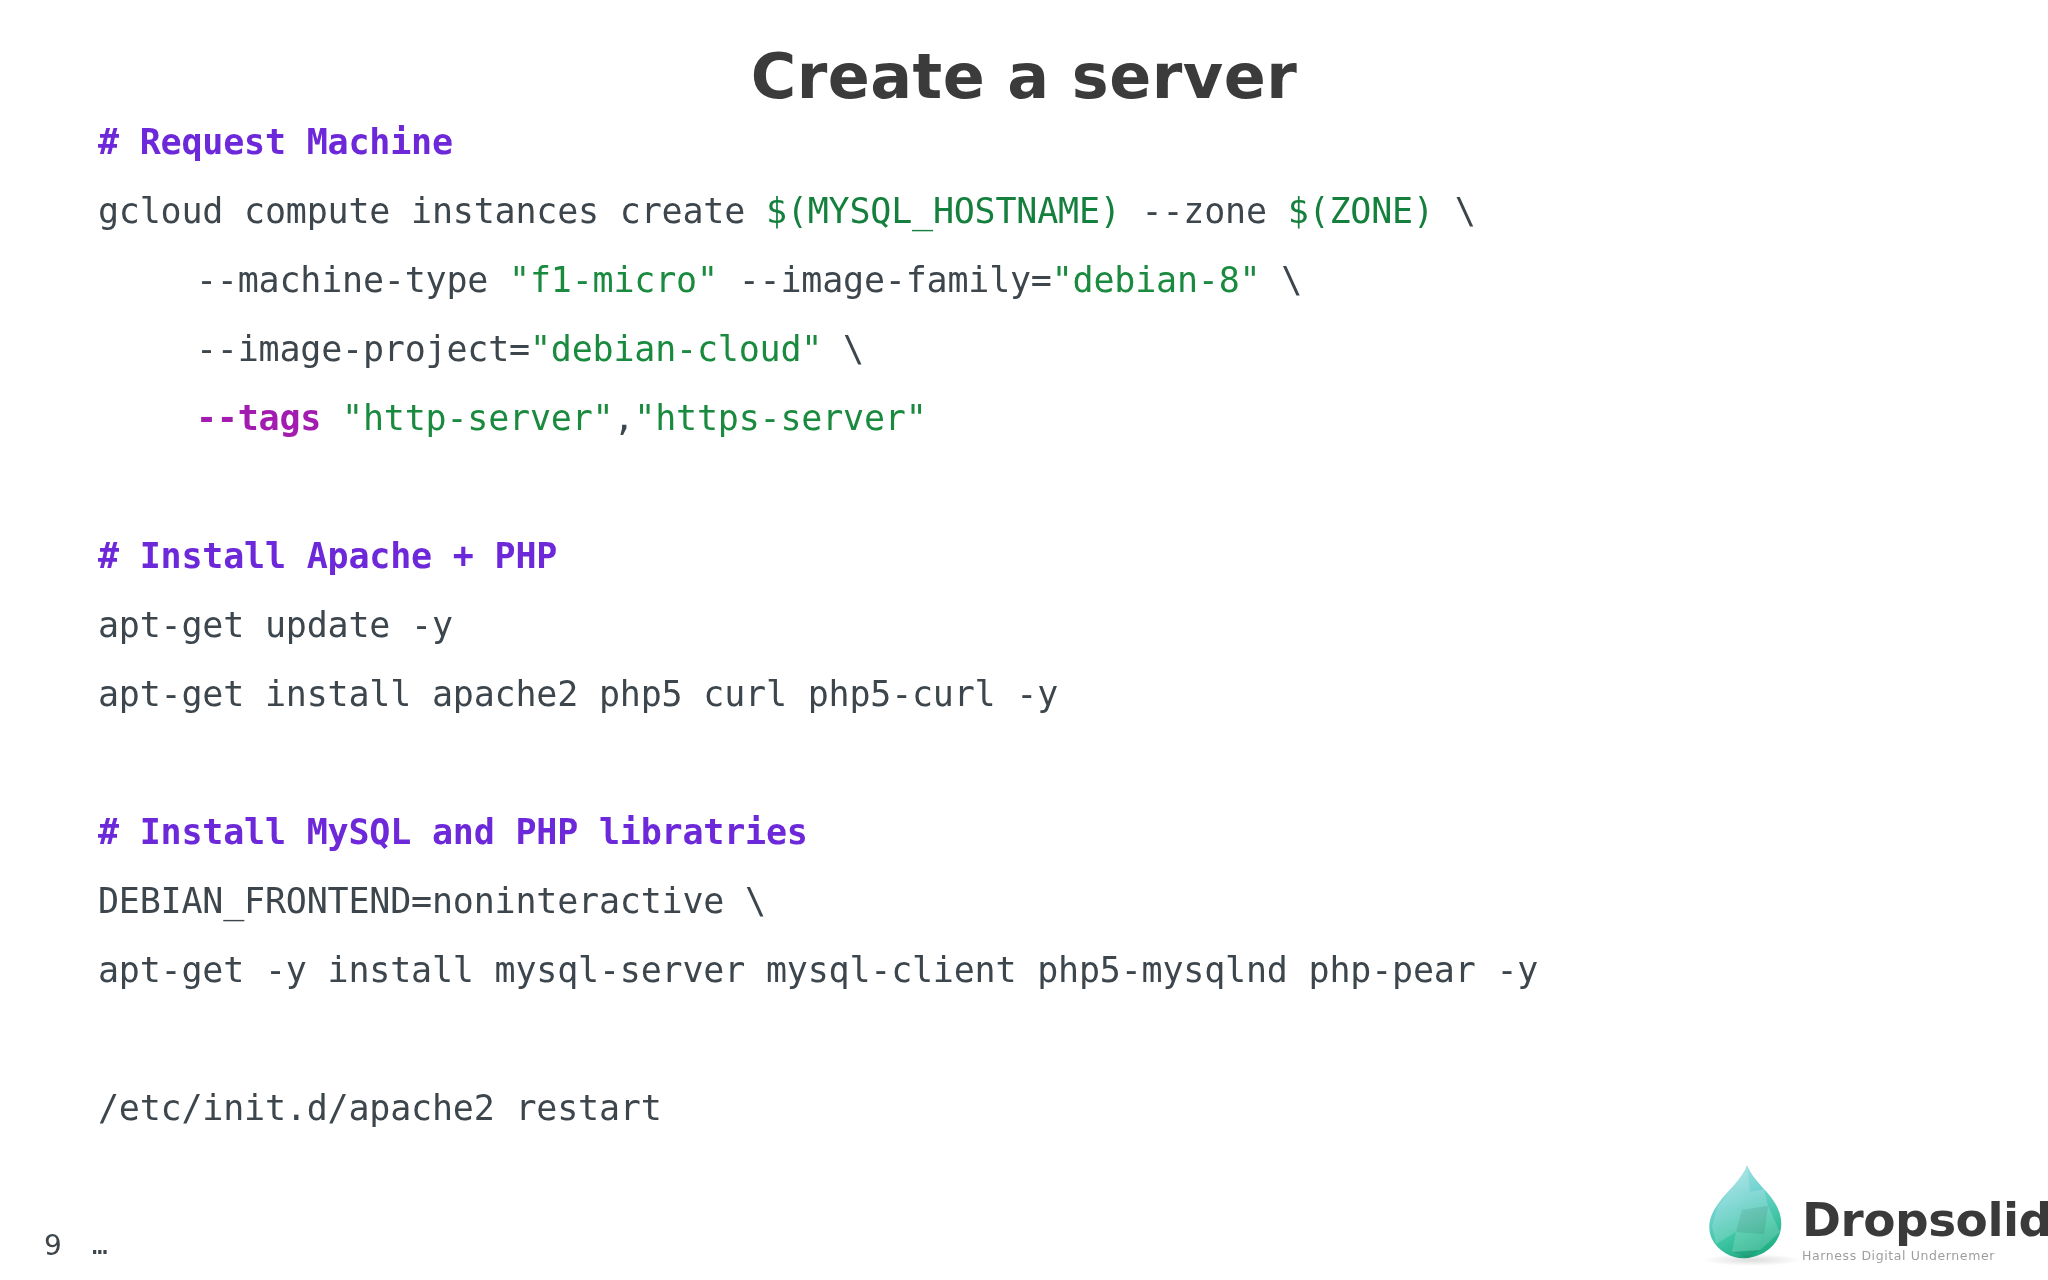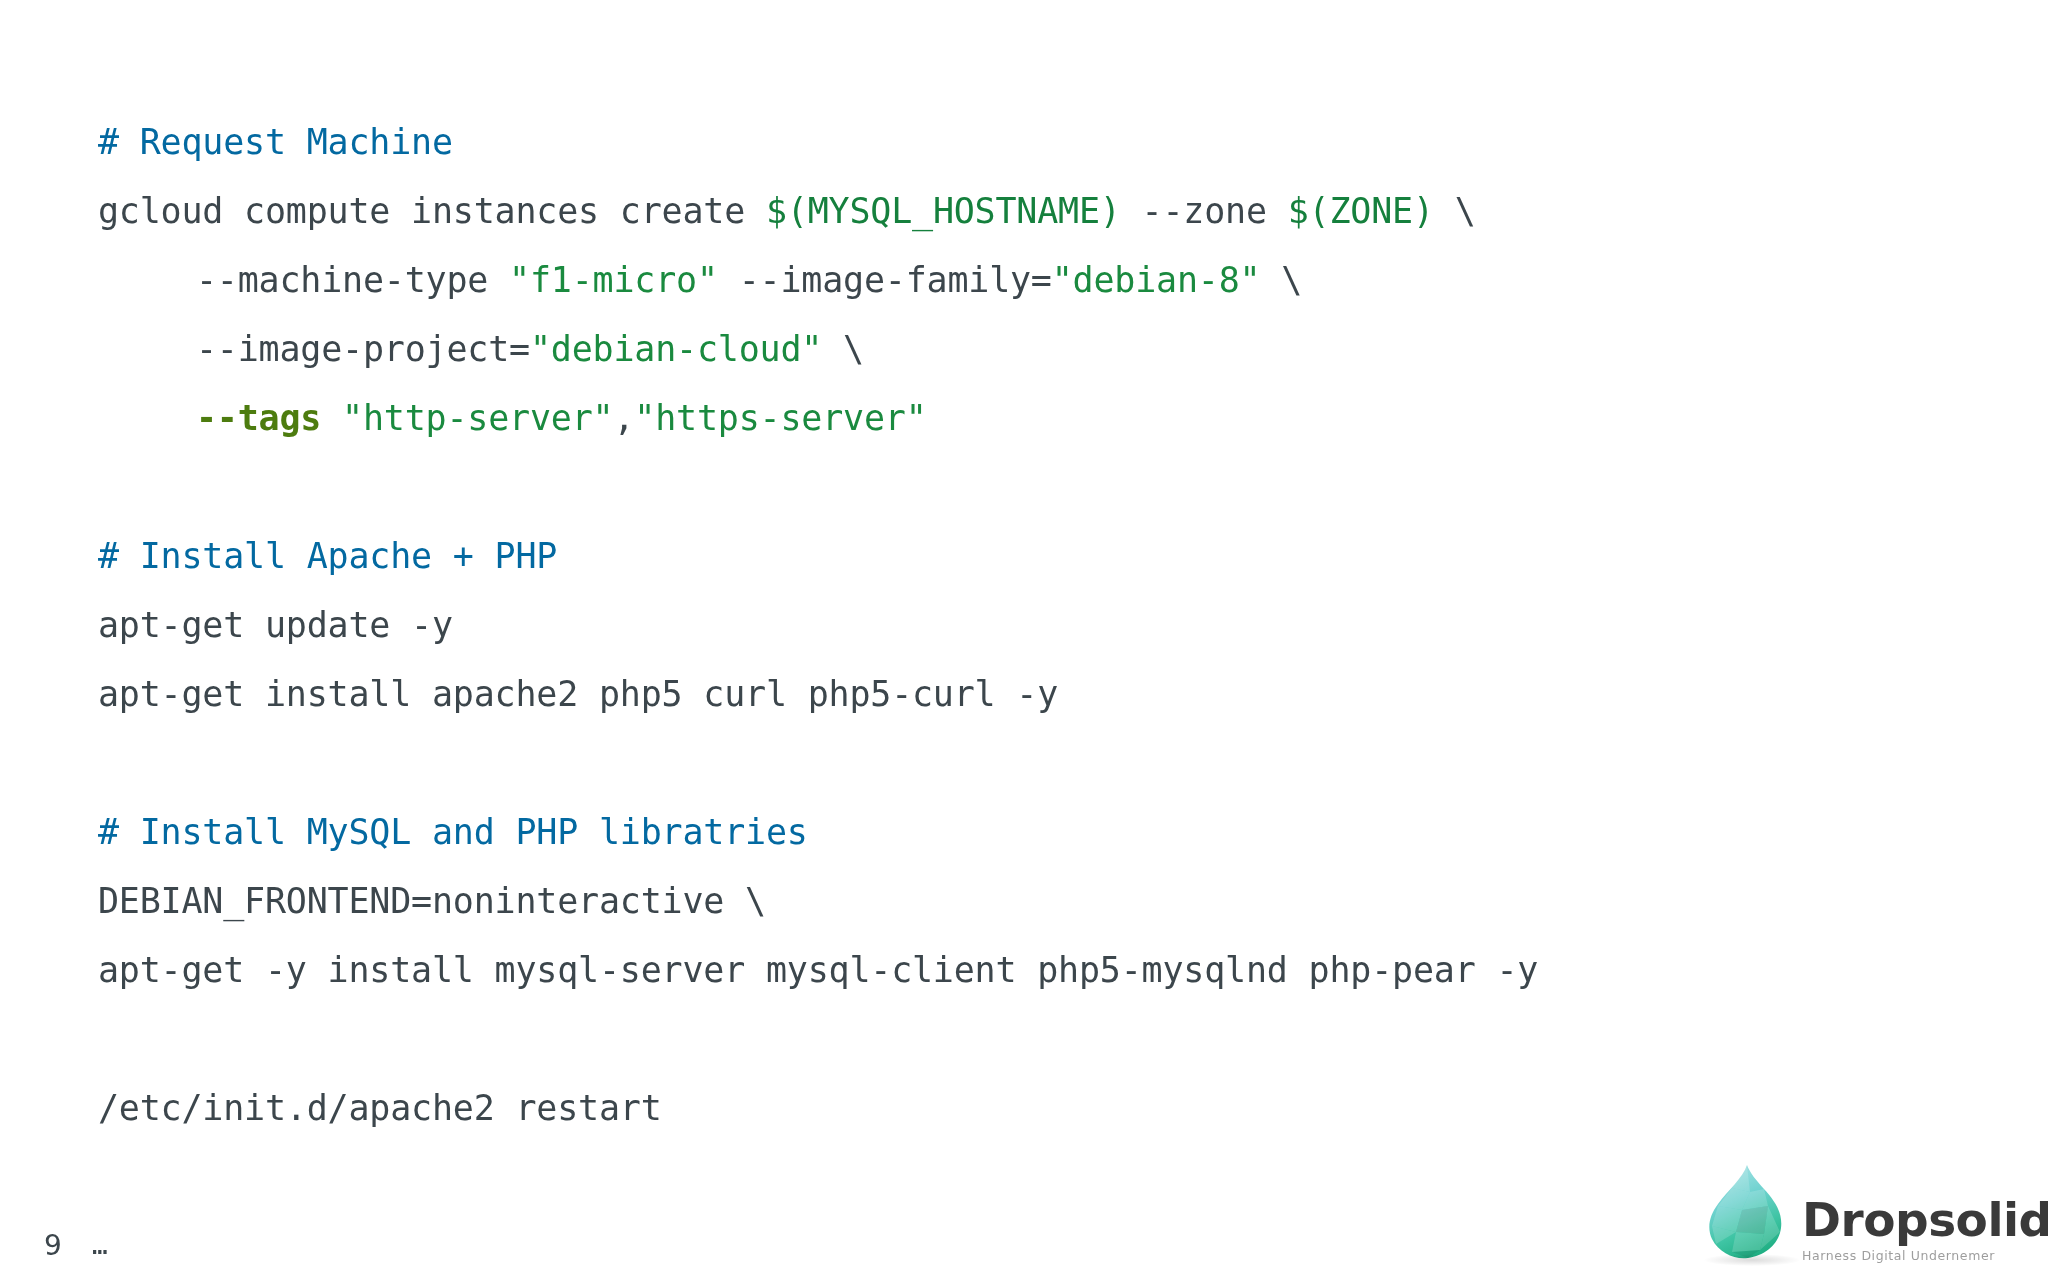--- a/index.html
+++ b/index.html
@@ -56,25 +56,25 @@
     white-space: pre;
   }
   .code-line.blank {
     height: 69px;
   }
   .indent {
     display: inline-block;
     width: 98px;
   }
 
-  .tok-comment { color: #0369a1; }
+  .tok-comment { color: #6d28d9; font-weight: bold; }
   .tok-string  { color: #1a8a3f; }
   .tok-var     { color: #15803d; }
   .tok-plain   { color: #3c464c; }
-  .tok-bold    { color: #4d7c0f; font-weight: bold; }
+  .tok-bold    { color: #a21caf; font-weight: bold; }
 
   
   .page-number {
     position: absolute;
     left: 44px;
     bottom: 20px;
     font-family: "DejaVu Sans", sans-serif;
     font-size: 28px;
     color: #3c464c;
     line-height: 1;
@@ -139,20 +139,21 @@
     height: 12px;
     border-radius: 50%;
     background: radial-gradient(ellipse at center, rgba(0,0,0,0.14) 0%, rgba(0,0,0,0) 72%);
   }
 </style>
 </head>
 <body>
 
 <div class="slide">
 
+  <div class="slide-title">Create a server</div>
 
   <div class="code-block"><div class="code-line"><span class="tok-comment"># Request Machine</span></div><div class="code-line"><span class="tok-plain">gcloud compute instances create </span><span class="tok-var">$(MYSQL_HOSTNAME)</span><span class="tok-plain"> --zone </span><span class="tok-var">$(ZONE)</span><span class="tok-plain"> \</span></div><div class="code-line"><span class="indent"></span><span class="tok-plain">--machine-type </span><span class="tok-string">"f1-micro"</span><span class="tok-plain"> --image-family=</span><span class="tok-string">"debian-8"</span><span class="tok-plain"> \</span></div><div class="code-line"><span class="indent"></span><span class="tok-plain">--image-project=</span><span class="tok-string">"debian-cloud"</span><span class="tok-plain"> \</span></div><div class="code-line"><span class="indent"></span><span class="tok-bold">--tags</span><span class="tok-plain"> </span><span class="tok-string">"http-server"</span><span class="tok-plain">,</span><span class="tok-string">"https-server"</span></div><div class="code-line blank">&nbsp;</div><div class="code-line"><span class="tok-comment"># Install Apache + PHP</span></div><div class="code-line"><span class="tok-plain">apt-get update -y</span></div><div class="code-line"><span class="tok-plain">apt-get install apache2 php5 curl php5-curl -y</span></div><div class="code-line blank">&nbsp;</div><div class="code-line"><span class="tok-comment"># Install MySQL and PHP libratries</span></div><div class="code-line"><span class="tok-plain">DEBIAN_FRONTEND=noninteractive \</span></div><div class="code-line"><span class="tok-plain">apt-get -y install mysql-server mysql-client php5-mysqlnd php-pear -y</span></div><div class="code-line blank">&nbsp;</div><div class="code-line"><span class="tok-plain">/etc/init.d/apache2 restart</span></div></div>
 
   <div class="page-number">9</div>
 
   <div class="ellipsis">…</div>
 
   <div class="logo">
     <div class="logo-drop">
       <svg width="86" height="100" viewBox="0 0 86 100" aria-hidden="true">

